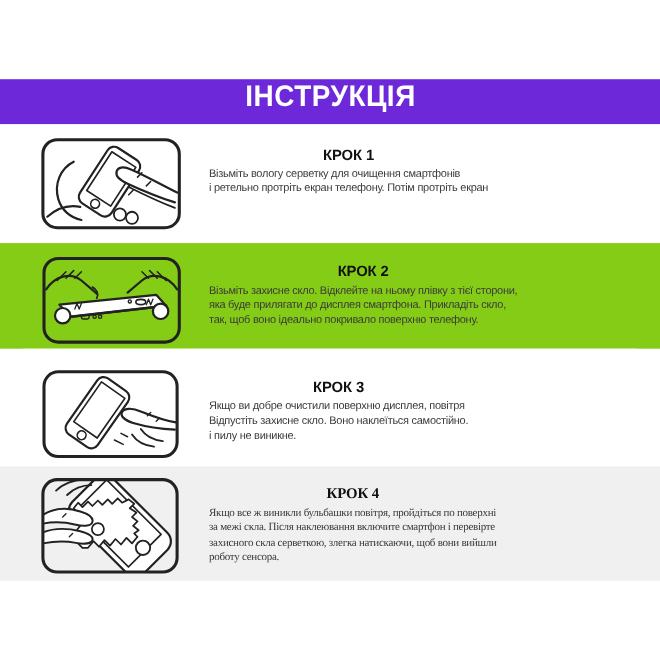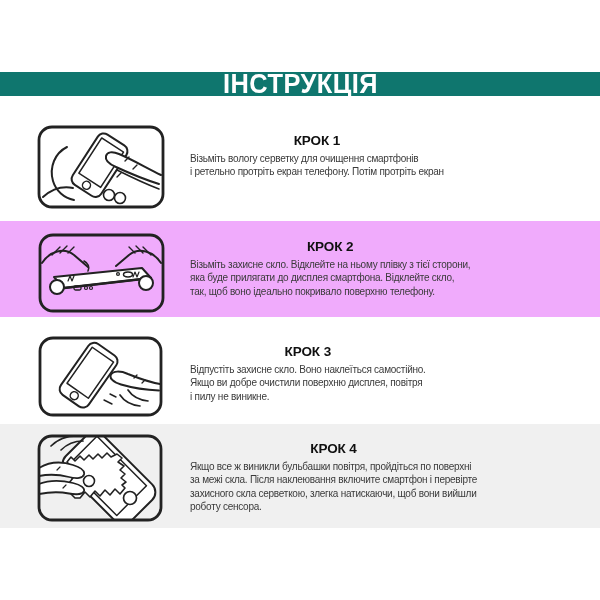--- a/index.html
+++ b/index.html
@@ -1,26 +1,26 @@
 <!DOCTYPE html>
 <html><head>
 <meta charset="utf-8">
 <style>
   html,body{margin:0;padding:0;background:#fff;}
   .canvas{position:relative;width:600px;height:600px;background:#fff;overflow:hidden;
           font-family:"Liberation Sans",sans-serif;}
-  .banner{position:absolute;left:0;top:72px;width:600px;height:24px;background:#0f766e;
-          display:flex;align-items:center;justify-content:center;}
+  .banner{position:absolute;left:0;top:72px;width:600px;height:41px;background:#6d28d9;
+          display:flex;justify-content:center;}
   .banner span{color:#fff;font-size:27px;font-weight:700;letter-spacing:.5px;
           transform:scaleX(.94);white-space:nowrap;}
   .row{position:absolute;left:0;width:600px;}
   .row1{top:113px;height:108px;background:#ffffff;}
-  .row2{top:221px;height:96px;background:#f0abfc;}
+  .row2{top:221px;height:96px;background:#84cc16;}
   .row3{top:317px;height:107px;background:#ffffff;border-radius:22px;}
-  .row4{top:424px;height:104px;background:#f0f0f0;}
+  .row4{top:424px;height:104px;background:#f0f0f0;font-family:Liberation Serif, serif;}
   .illu{position:absolute;}
   .txt{position:absolute;left:190px;color:#3a3a3a;}
   .txt h3{margin:0 0 4px 0;font-size:13.5px;line-height:14px;font-weight:700;color:#101010;
           letter-spacing:-.1px;text-align:center;}
   .txt .line{font-size:10px;line-height:13.4px;letter-spacing:-.25px;white-space:nowrap;}
   svg{display:block;}
 </style>
 </head>
 <body>
 
@@ -83,21 +83,21 @@
         <circle cx="48" cy="55" r="1.5" stroke-width="1.2"></circle>
         <circle cx="53" cy="55" r="1.5" stroke-width="1.2"></circle>
         <path d="M30 48 l2 -5 l2 5 M34 48 l2 -5" stroke-width="1.2"></path>
         <path d="M95 44 l2 -5 l2 5 M99 44 l2 -5" stroke-width="1.2"></path>
       </g>
       <rect x="2" y="2" width="123" height="76" rx="13" fill="none" stroke="#222" stroke-width="2.8"></rect>
     </svg>
     <div class="txt" style="top:19px">
       <h3>КРОК 2</h3>
       <div class="line">Візьміть захисне скло. Відклейте на ньому плівку з тієї сторони,</div>
-      <div class="line">яка буде прилягати до дисплея смартфона. Відклейте скло,</div>
+      <div class="line">яка буде прилягати до дисплея смартфона. Прикладіть скло,</div>
       <div class="line">так, щоб воно ідеально покривало поверхню телефону.</div>
     </div>
   </section>
 
   <section class="row row3">
     <svg class="illu" style="left:38px;top:19px" width="125" height="81" viewBox="0 0 125 81">
       <defs>
           <clipPath id="c3">
             <rect x="2" y="2" width="121" height="77" rx="13"></rect>
           </clipPath>
@@ -111,22 +111,22 @@
         <path d="M122 48 C110 46 100 42 90 38 C82 34.5 75 35 73 38.5 C71 42 75 46 83 48.5 C95 52 108 54 121 54.5" fill="#fff"></path>
         <path d="M90 54 C94 60 101 64 110 65" stroke-width="1.7"></path>
         <path d="M82 59 C86 65 93 69 102 70" stroke-width="1.7"></path>
         <path d="M96 42 l3 -3 M104 47 l3 -3" stroke-width="1.3"></path>
         <path d="M66 64 l8 4 M72 58 l6 3" stroke-width="1.4"></path>
       </g>
       <rect x="2" y="2" width="121" height="77" rx="13" fill="none" stroke="#222" stroke-width="2.8"></rect>
     </svg>
     <div class="txt" style="top:28px">
       <h3>КРОК 3</h3>
+      <div class="line">Якщо ви добре очистили поверхню дисплея, повітря</div>
       <div class="line">Відпустіть захисне скло. Воно наклеїться самостійно.</div>
-      <div class="line">Якщо ви добре очистили поверхню дисплея, повітря</div>
       <div class="line">і пилу не виникне.</div>
     </div>
   </section>
 
   <section class="row row4">
     <svg class="illu" style="left:37px;top:10px" width="126" height="88" viewBox="0 0 126 88">
       <defs>
           <clipPath id="c4">
             <rect x="2" y="2" width="122" height="84" rx="13"></rect>
           </clipPath>

